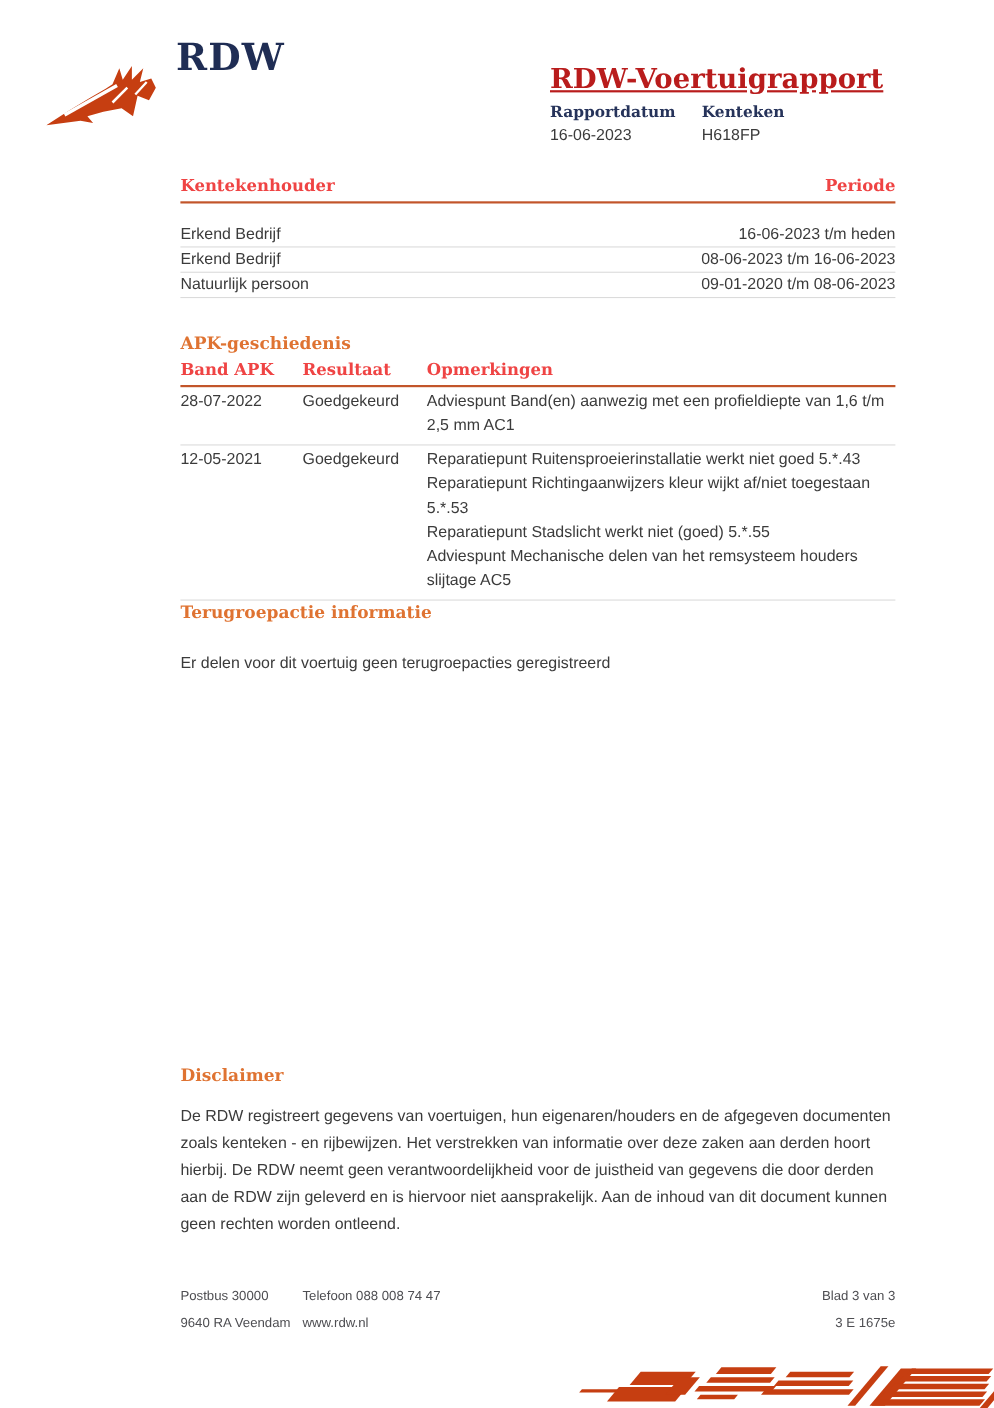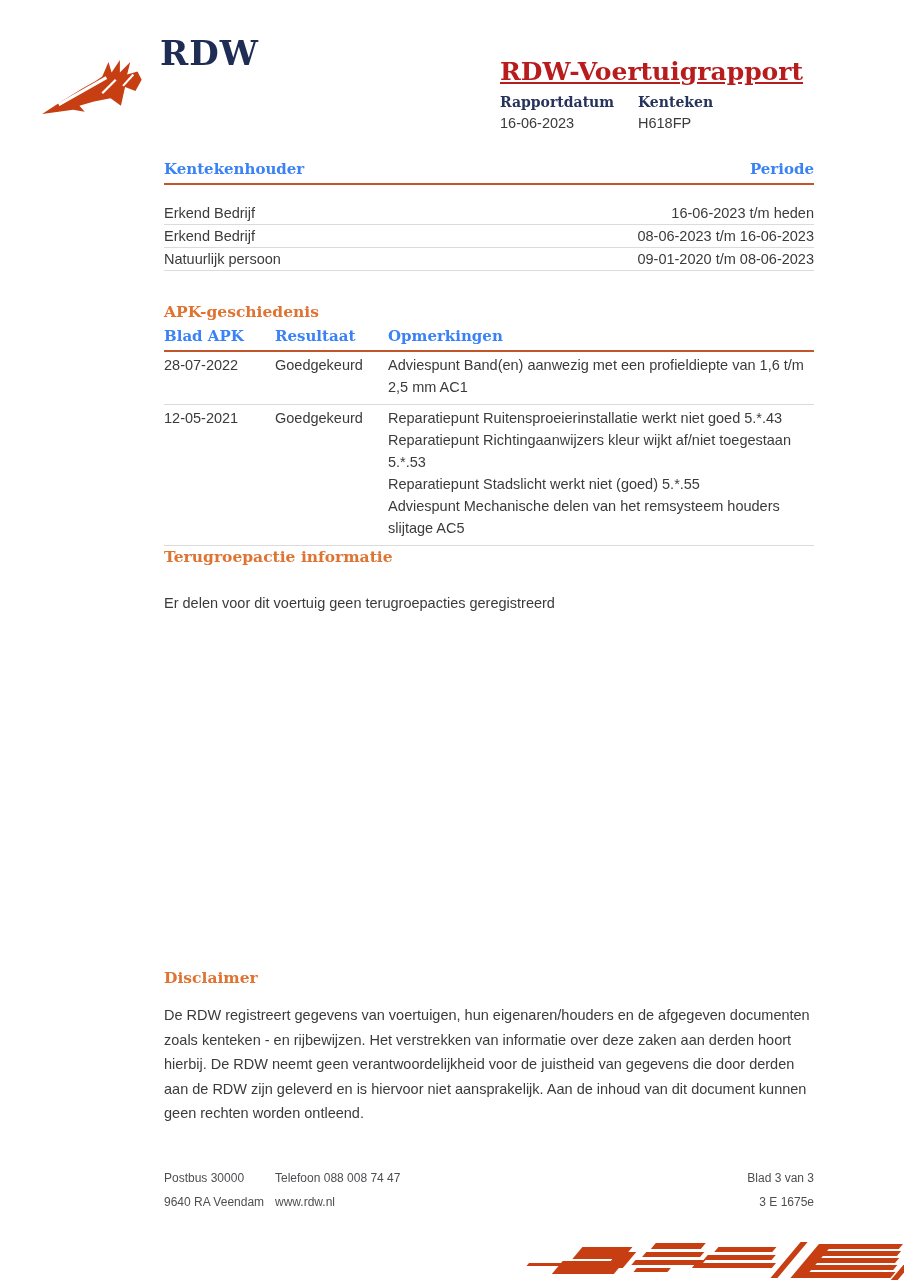--- a/index.html
+++ b/index.html
@@ -5,21 +5,21 @@
   html,body{margin:0;padding:0;background:#ffffff;}
   .page{
     position:relative;
     width:904px;height:1280px;
     background:#ffffff;
     overflow:hidden;
     font-family:"Liberation Sans", sans-serif;
     color:#3b3b3b;
   }
   .slab{font-family:"DejaVu Serif", serif;font-weight:bold;}
-  .navy{color:#3b82f6;}
+  .navy{color:#ef4444;}
 
   
   .logo-swoosh{position:absolute;left:42px;top:60px;width:106px;height:56px;}
   .logo-text{
     position:absolute;left:160px;top:33px;
     font-size:34px;letter-spacing:1px;color:#1f2d54;
   }
   .title{
     position:absolute;left:500px;top:40px;
     font-size:25px;color:#b91c1c;white-space:nowrap;text-decoration:underline;
@@ -120,21 +120,21 @@
       <div class="holder-row">
         <span>Natuurlijk persoon</span>
         <span>09-01-2020 t/m 08-06-2023</span>
       </div>
     </div>
   </div>
 
   <div class="section" style="top:302px;">
     <h2 class="section-heading slab">APK-geschiedenis</h2>
     <div class="apk-grid apk-headrow slab navy">
-      <span>Blad APK</span>
+      <span>Band APK</span>
       <span>Resultaat</span>
       <span>Opmerkingen</span>
     </div>
     <hr class="rule-orange">
 
     <div class="apk-grid apk-row">
       <span class="cell">28-07-2022</span>
       <span class="cell">Goedgekeurd</span>
       <span class="cell remarks">
         <div>Adviespunt Band(en) aanwezig met een profieldiepte van 1,6 t/m 2,5 mm AC1</div>

